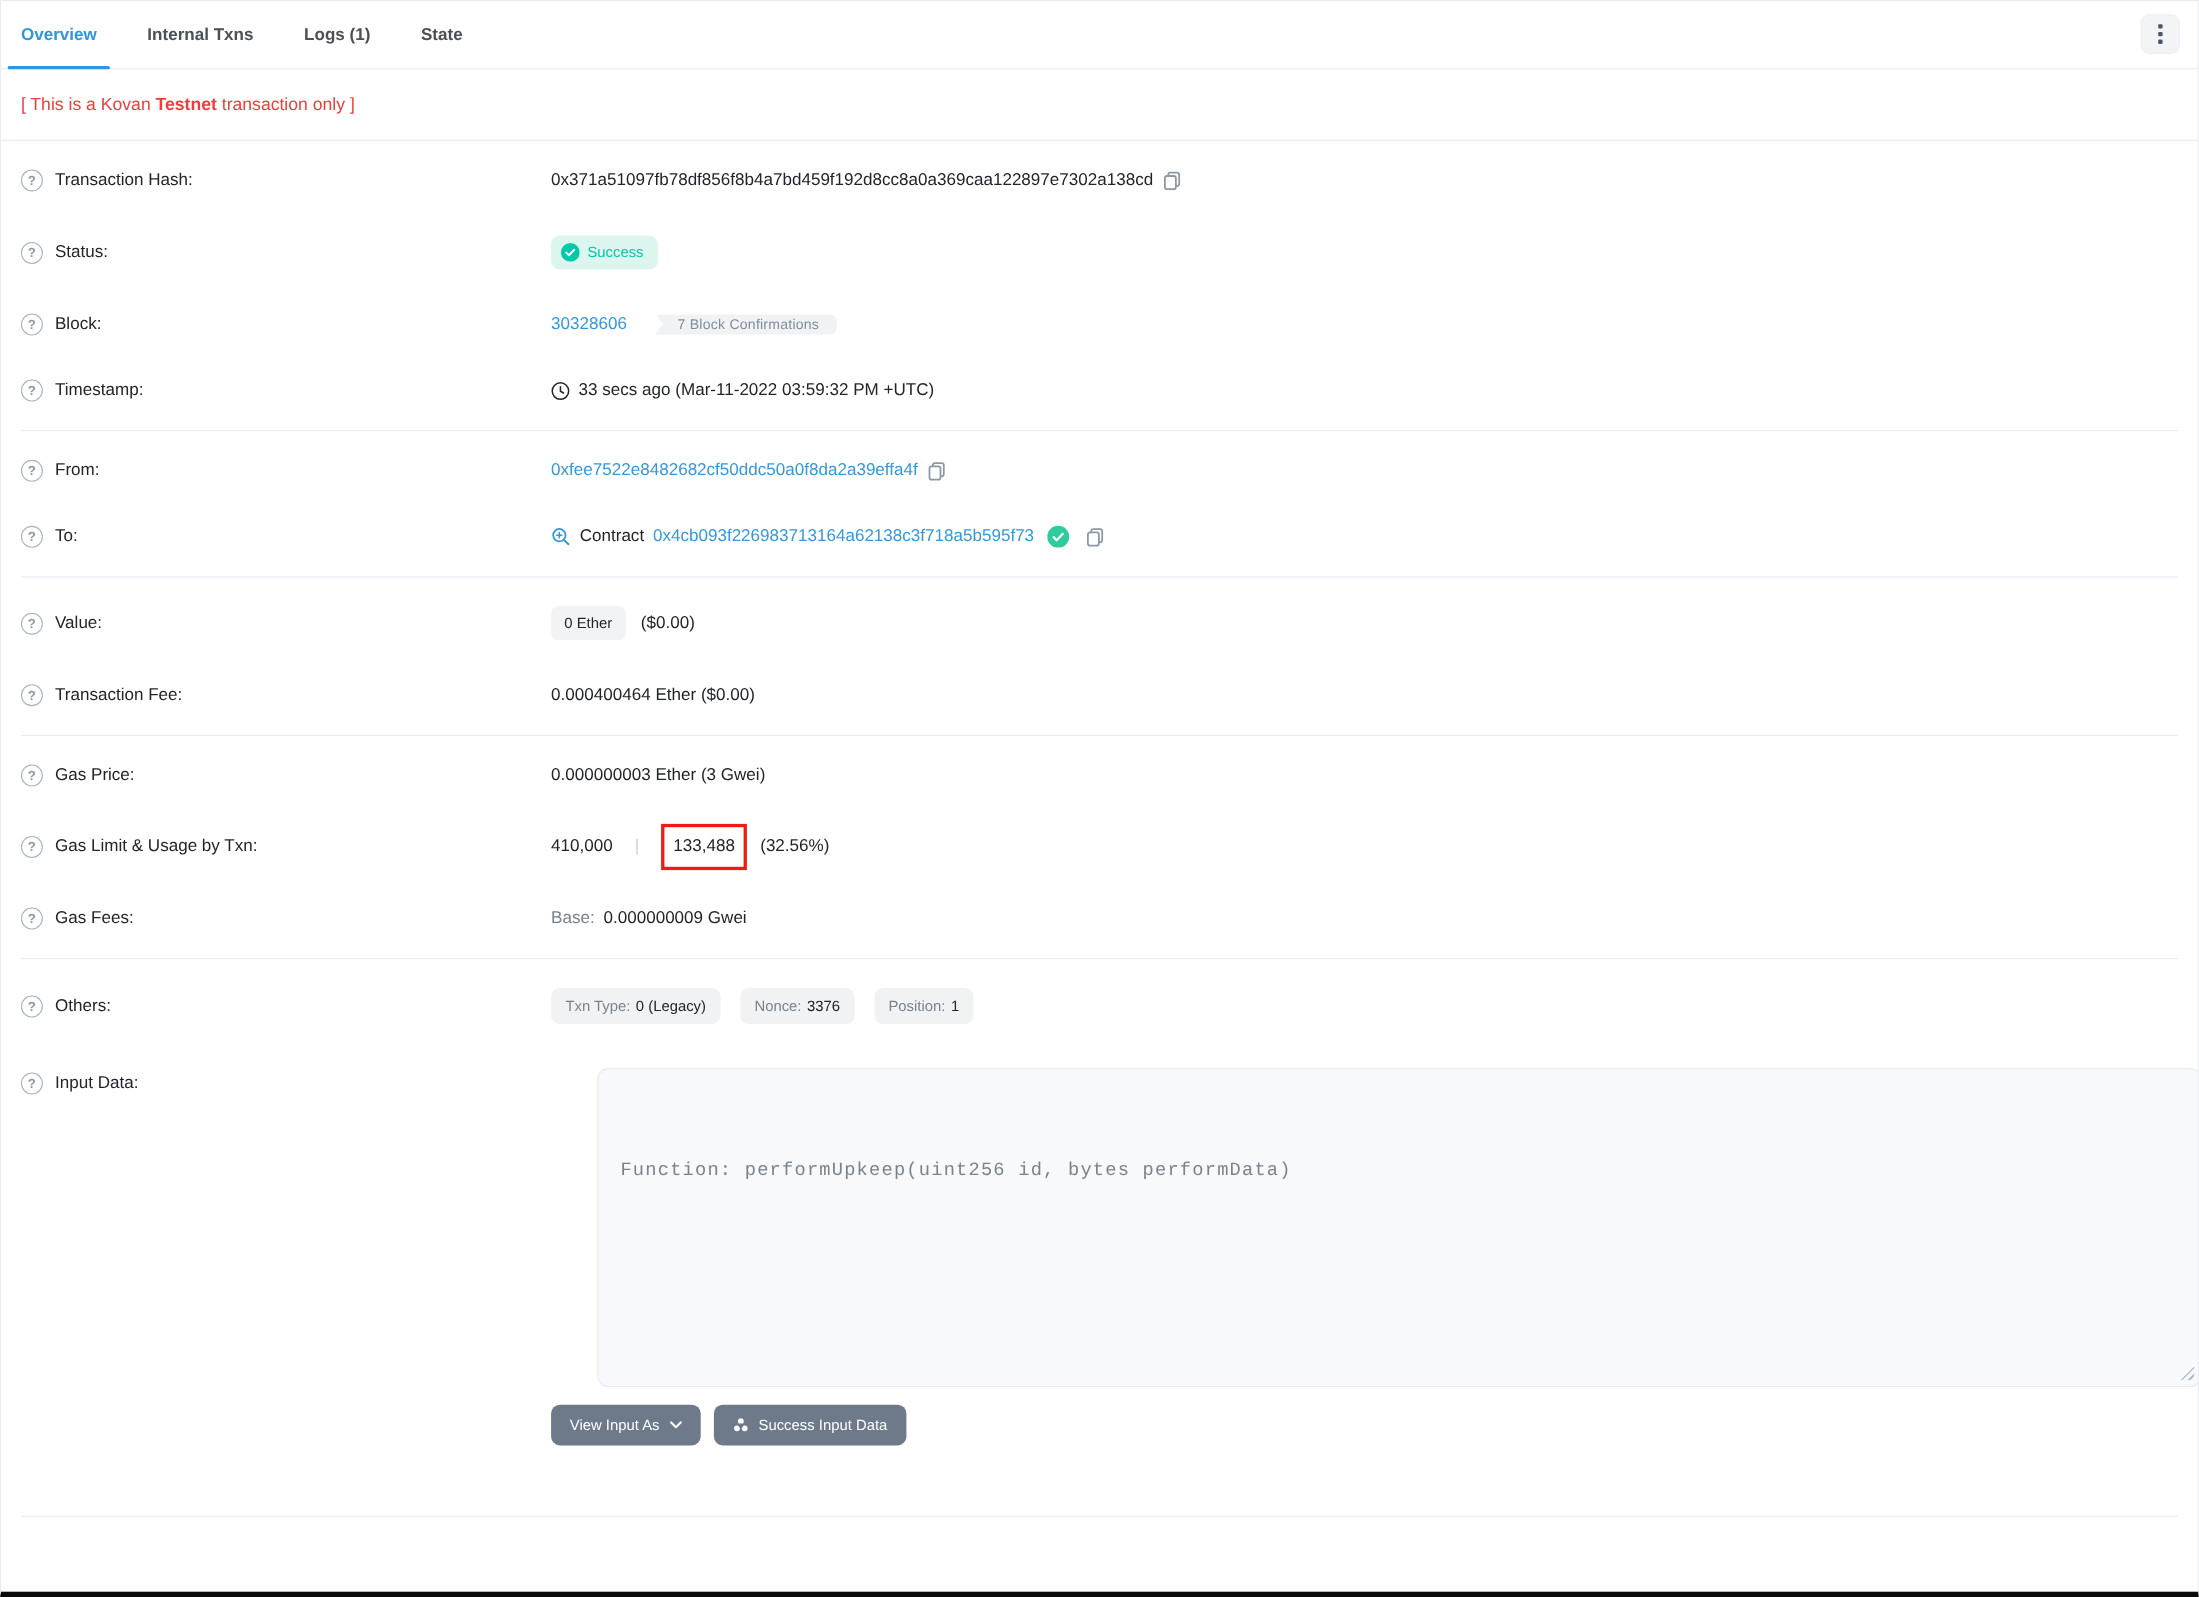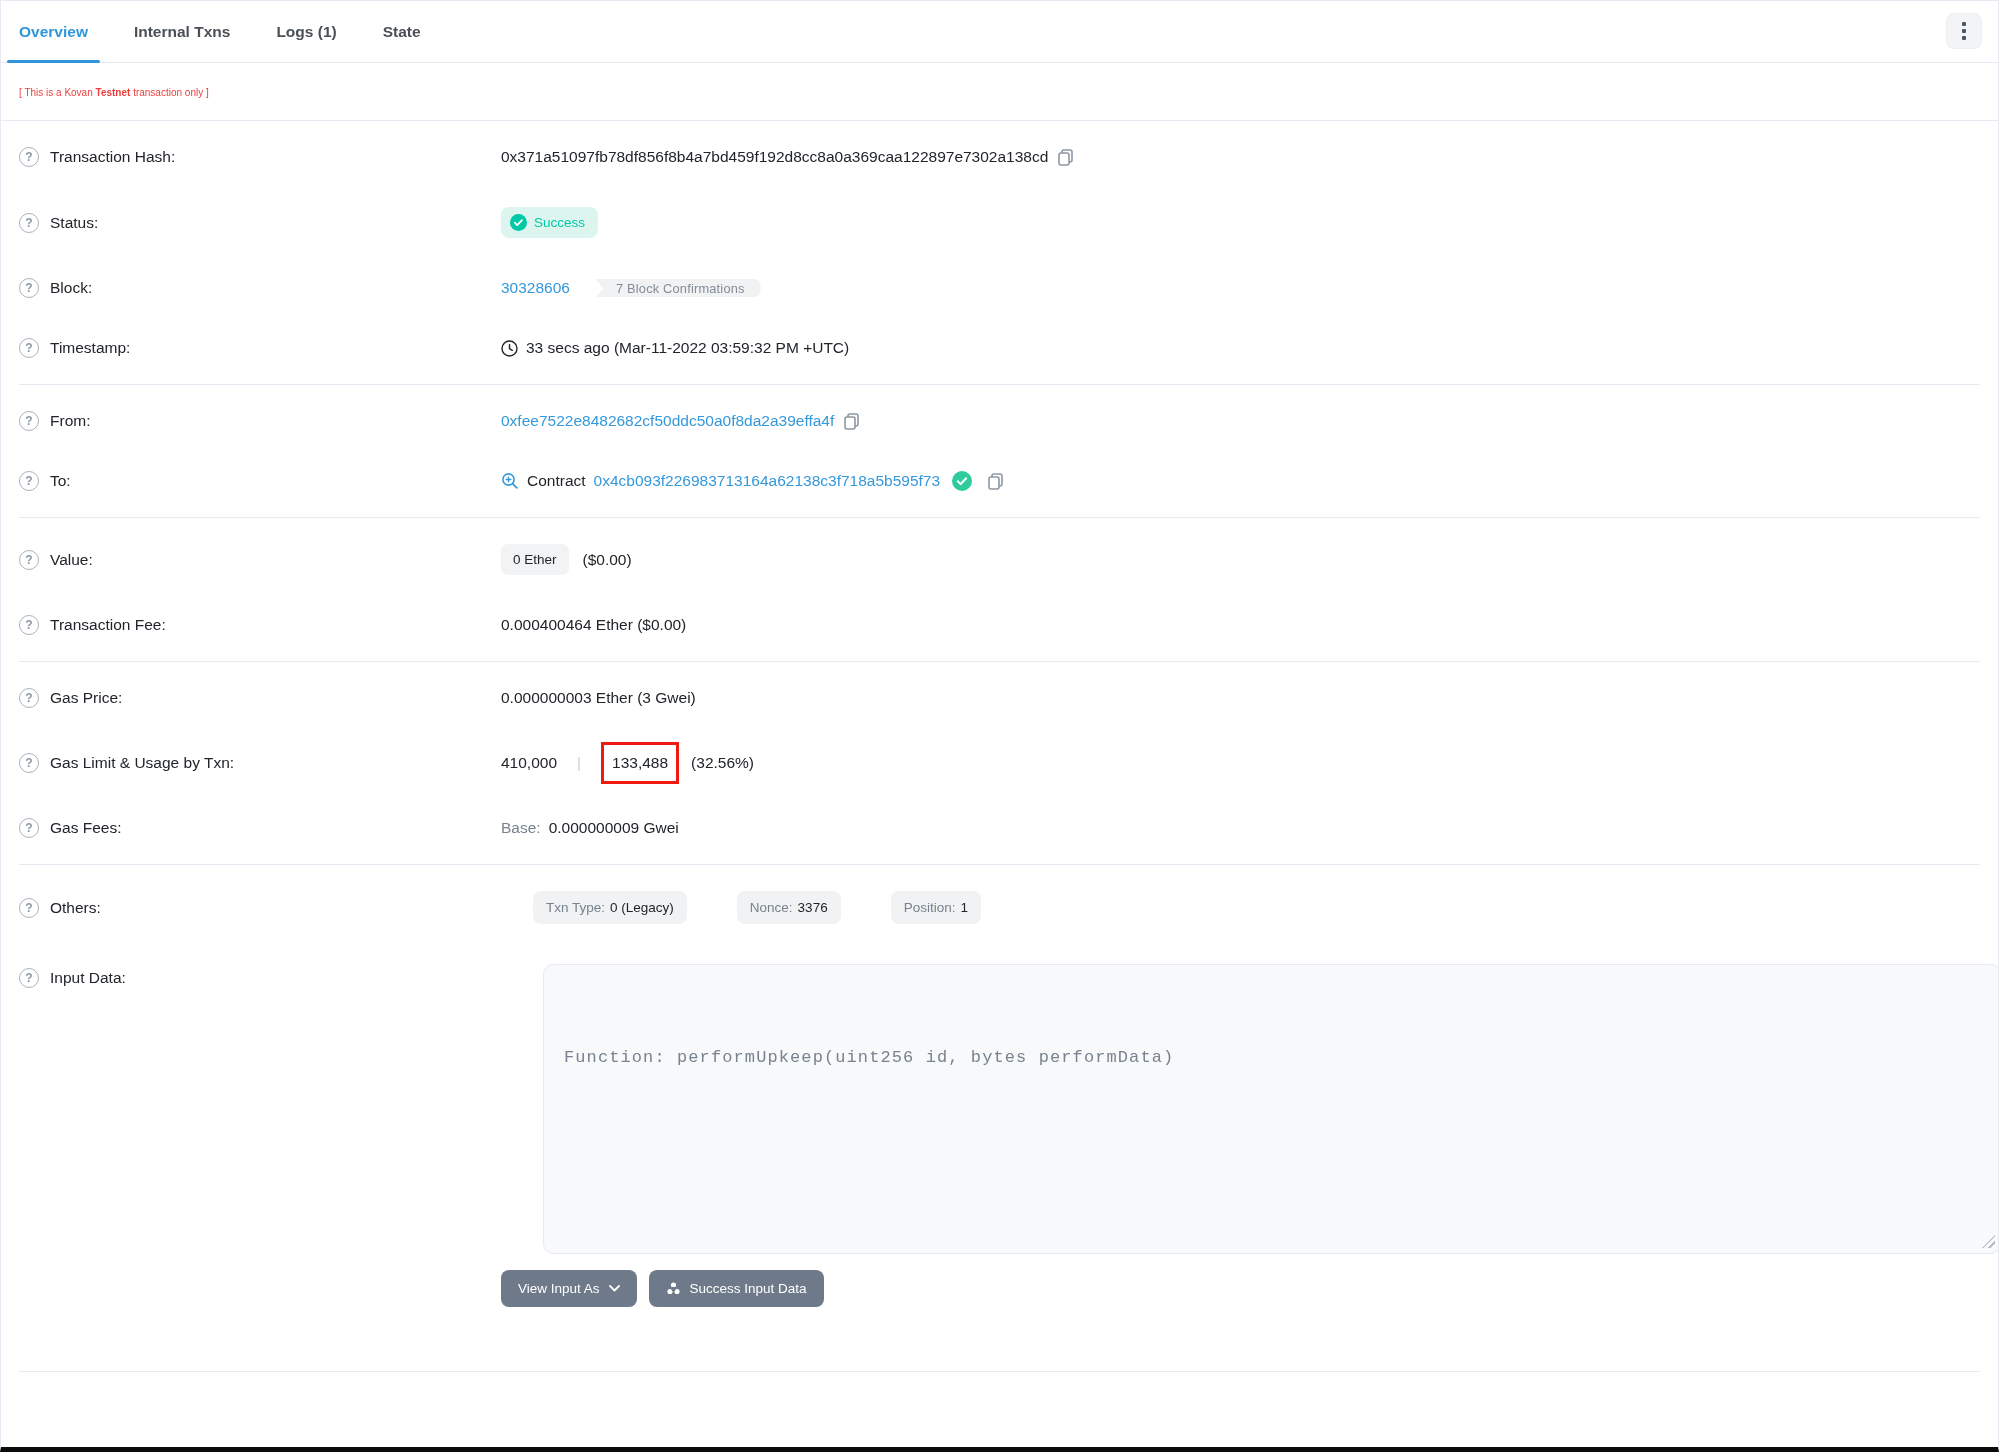--- a/index.html
+++ b/index.html
@@ -13,40 +13,40 @@
 
   
   .tabbar { display:flex; align-items:stretch; height:62px; border-bottom:1px solid #e7eaf3; padding:0 18px; position:relative; }
   .tab { font-size:15.5px; font-weight:700; color:#4a5056; margin-right:46px; display:flex; align-items:center; position:relative; cursor:pointer; }
   .tab.active { color:#2f96dd; }
   .tab.active::after { content:""; position:absolute; left:-12px; right:-12px; bottom:-1px; height:3px; background:#2f96dd; border-radius:2px; }
   .kebab-btn { position:absolute; right:16px; top:12px; width:36px; height:36px; background:#f3f4f6; border:1px solid #edeff2; border-radius:8px; display:flex; flex-direction:column; align-items:center; justify-content:center; gap:3px; cursor:pointer; }
   .kebab-btn .dot { width:4px; height:4px; background:#4a5568; border-radius:1px; }
 
   
-  .notice { padding:24px 18px 22px; font-size:10px; color:#ee3d3d; border-bottom:1px solid #e7eaf3; }
+  .notice { padding:24px 18px 22px; font-size:16px; color:#ee3d3d; border-bottom:1px solid #e7eaf3; }
   .notice b { font-weight:700; }
 
   
   .rows { padding:6px 18px 0; }
   .row { display:flex; align-items:center; padding:20px 0; }
   .row.top-align { align-items:flex-start; }
   .row-label { flex:0 0 482px; display:flex; align-items:center; gap:11px; font-size:15.5px; color:#21252a; }
   .row.top-align .row-label { padding-top:4px; }
   .row-value { flex:1; display:flex; align-items:center; gap:8px; font-size:15.5px; color:#21252a; flex-wrap:wrap; }
   .q-icon { width:20px; height:20px; min-width:20px; border-radius:50%; border:1.5px solid #a9b3bd; color:#8c98a4; font-size:12px; font-weight:700; display:flex; align-items:center; justify-content:center; }
   .section-divider { border-bottom:1px solid #e7eaf3; margin:6px 0; }
   .link { color:#3498db; text-decoration:none; cursor:pointer; }
 
   
   .badge-success { display:inline-flex; align-items:center; gap:7px; background:#dcf5ee; color:#00c9a7; font-size:13.5px; font-weight:400; padding:7px 13px 7px 9px; border-radius:8px; }
   .confirm-wrap { border-radius:7px; overflow:hidden; margin-left:12px; display:inline-block; }
   .confirm-badge { background:#f1f2f3; color:#828d99; font-size:12.8px; letter-spacing:.2px; padding:9px 16px 9px 26px; clip-path:polygon(0 0, 100% 0, 100% 100%, 0 100%, 13px 50%); }
   .badge-gray { background:#f2f3f5; padding:8px 12px; border-radius:7px; font-size:13.5px; color:#21252a; }
-  .kv-badge { background:#f1f2f3; border-radius:8px; padding:9px 13px; font-size:13.5px; display:inline-flex; gap:5px; margin-right:10px;margin-left:32px; }
+  .kv-badge { background:#f1f2f3; border-radius:8px; padding:9px 13px; font-size:13.5px; display:inline-flex; gap:5px; margin-right:10px; }
   .kv-k { color:#77838f; }
   .kv-v { color:#21252a; }
 
   .muted { color:#77838f; }
   .pipe { color:#ccd3db; margin:0 12px; }
   .highlight-box { border:3px solid #ef1a10; padding:9px 8px; display:inline-block; margin-right:4px; }
 
   
   .code-box { width:1458px; height:290px; background:#f8f9fa; border:1px solid #e7eaf3; border-radius:10px; padding:13px 20px; font-family:"Liberation Mono", monospace; font-size:17px; line-height:32px; letter-spacing:1.1px; color:#77838f; overflow:hidden; position:relative; white-space:pre;margin-left:42px; }
   .code-line { height:32px; }

